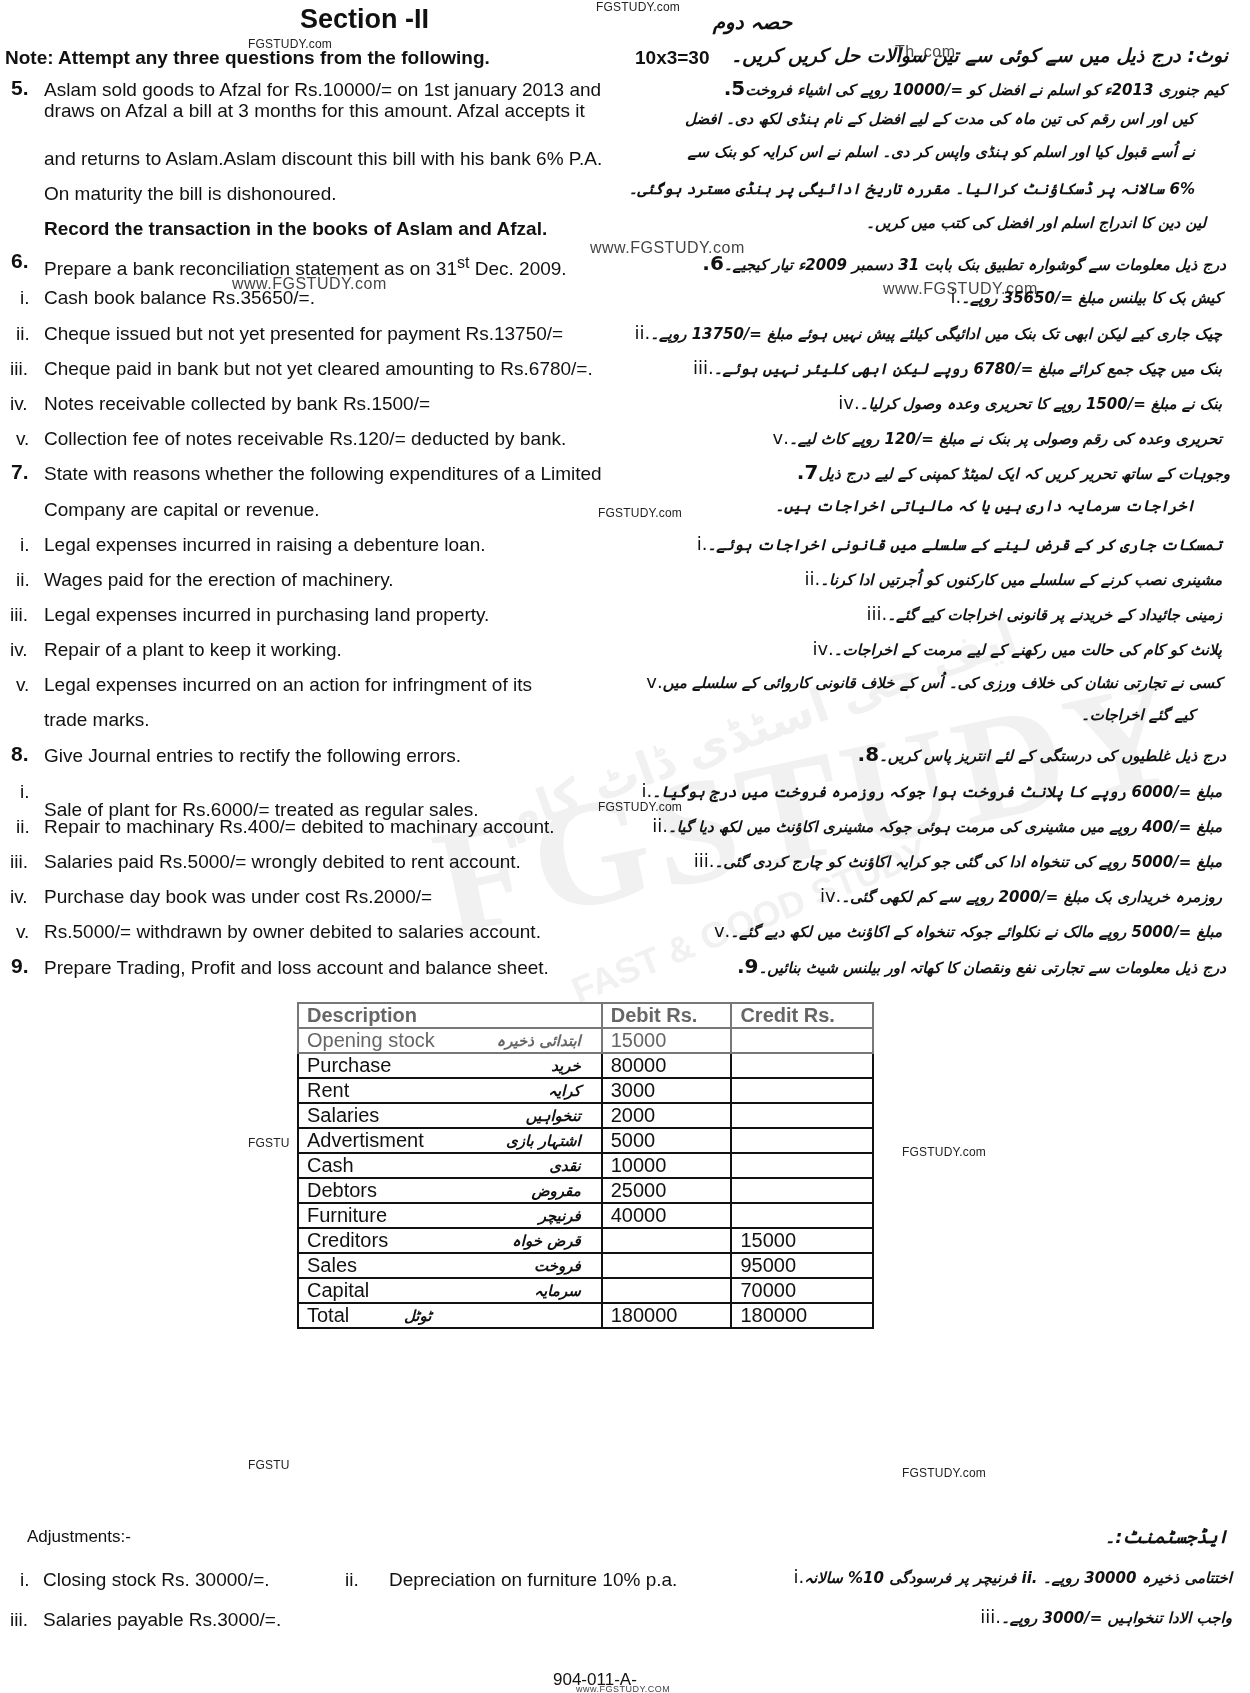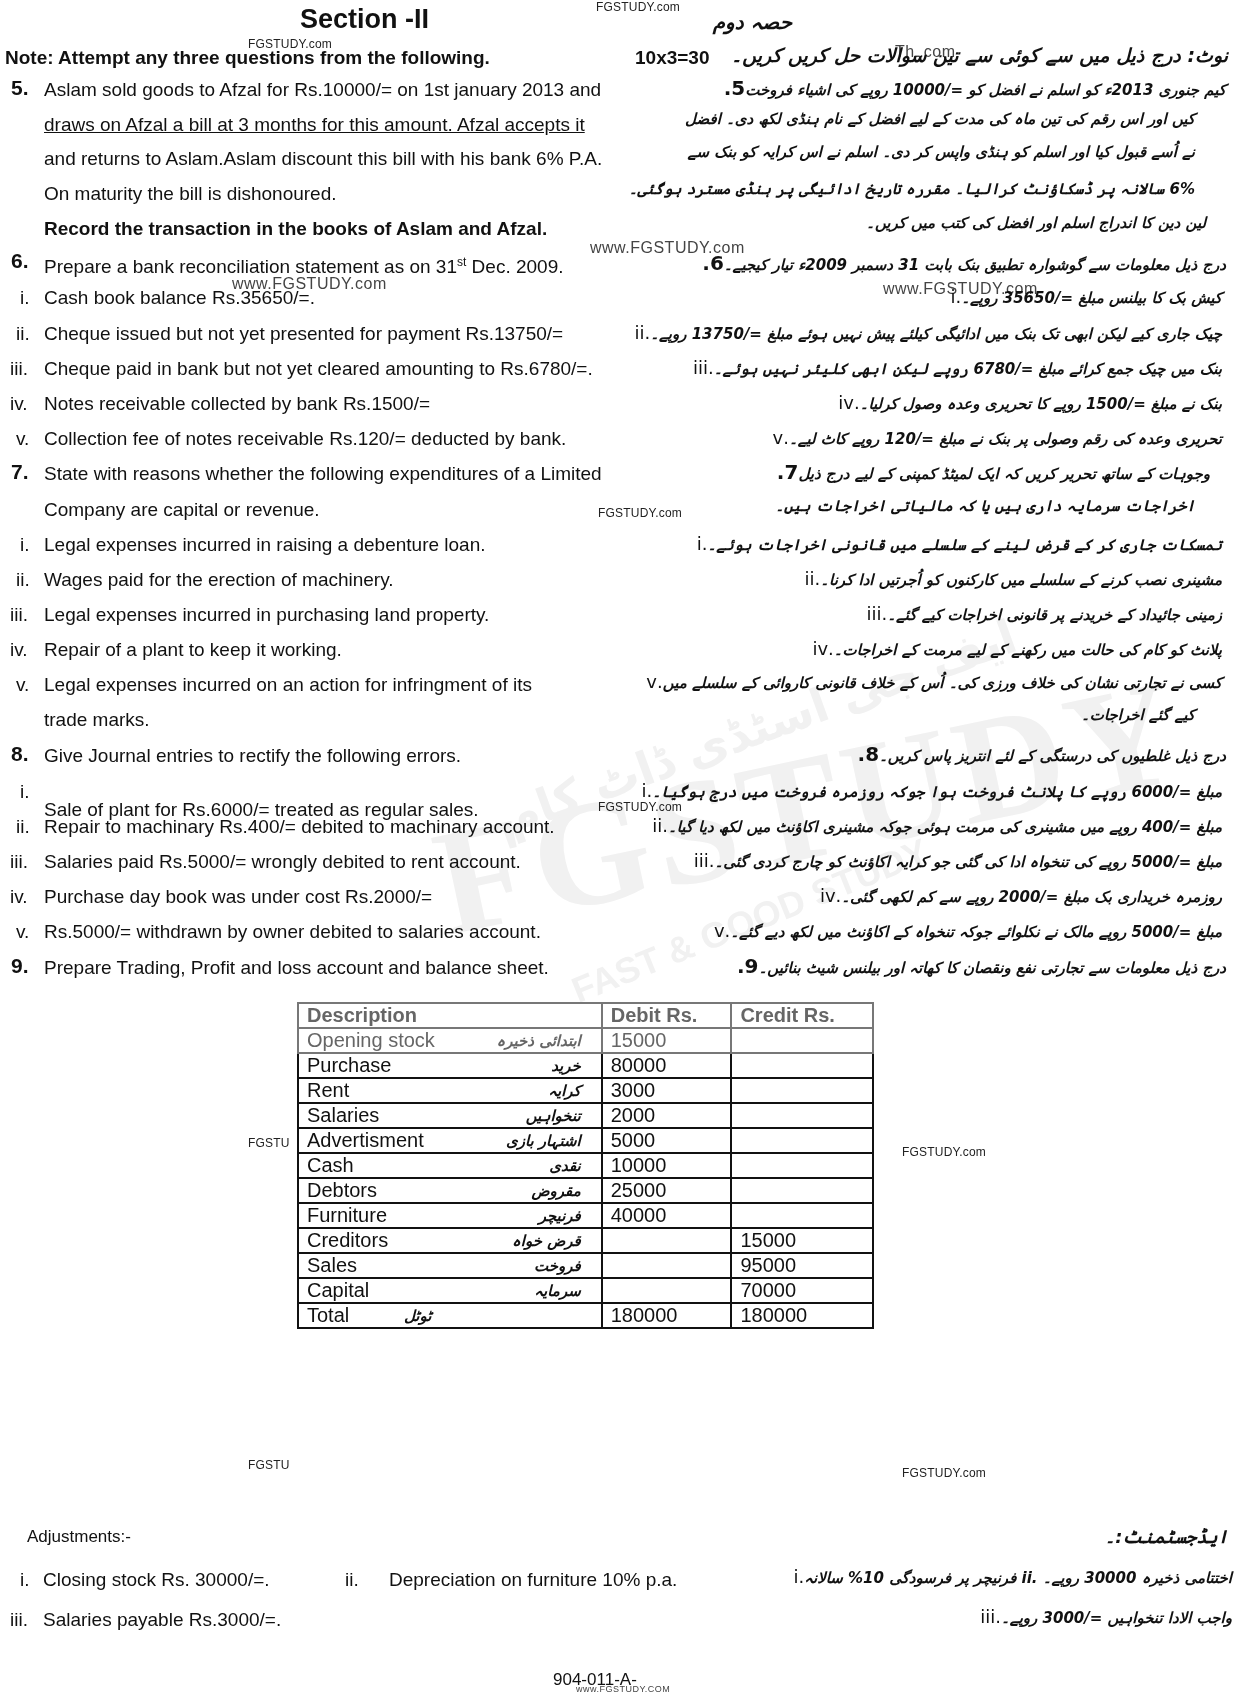--- a/index.html
+++ b/index.html
@@ -37,34 +37,34 @@
 <div class="abs wm" style="left:248px; top:37px;">FGSTUDY.com</div>
 <div class="abs ur" style="right:458px; top:10px; font-size:20px;">حصہ دوم</div>
 
 <div class="abs note" style="left:5px; top:47px;">Note:  Attempt any three questions from the following.</div>
 <div class="abs note" style="left:635px; top:47px;">10x3=30</div>
 <div class="abs wm-sm" style="left:895px; top:42px;">Thـ.com</div>
 <div class="abs ur" style="right:22px; top:44px; font-size:19px;">نوٹ: درج ذیل میں سے کوئی سے تین سوالات حل کریں کریں۔</div>
 
 <div class="abs qnum" style="left:11px; top:76px;">5.</div>
 <div class="abs en" style="left:44px; top:78px;">Aslam sold goods to Afzal for Rs.10000/= on 1st january 2013 and</div>
-<div class="abs en" style="left:44px; top:113px;text-decoration:underline;">draws on Afzal a bill at 3 months for this amount. Afzal accepts it</div>
+<div class="abs en" style="left:44px; top:99px;">draws on Afzal a bill at 3 months for this amount. Afzal accepts it</div>
 <div class="abs en" style="left:44px; top:147px;">and returns to Aslam.Aslam discount this bill with his bank 6% P.A.</div>
 <div class="abs en" style="left:44px; top:182px;">On maturity the bill is dishonoured.</div>
 <div class="abs en bold" style="left:44px; top:217px;">Record the transaction in the books of Aslam and Afzal.</div>
 
 <div class="abs ur" style="right:24px; top:76px;"><span>کیم جنوری 2013ء کو اسلم نے افضل کو =/10000 روپے کی اشیاء فروخت</span><span class="ur-qnum">5.</span></div>
 <div class="abs ur" style="right:55px; top:110px;">کیں اور اس رقم کی تین ماہ کی مدت کے لیے افضل کے نام ہنڈی لکھ دی۔ افضل</div>
 <div class="abs ur" style="right:55px; top:143px;">نے اُسے قبول کیا اور اسلم کو ہنڈی واپس کر دی۔ اسلم نے اس کرایہ کو بنک سے</div>
 <div class="abs ur" style="right:55px; top:180px;">6% سالانہ پر ڈسکاؤنٹ کرالیا۔ مقررہ تاریخ ادائیگی پر ہنڈی مسترد ہوگئی۔</div>
 <div class="abs ur" style="right:44px; top:214px;">لین دین کا اندراج اسلم اور افضل کی کتب میں کریں۔</div>
 
 <div class="abs wm-sm" style="left:590px; top:239px;">www.FGSTUDY.com</div>
 <div class="abs qnum" style="left:11px; top:249px;">6.</div>
-<div class="abs en" style="left:44px; top:251px;"><span>Prepare a bank reconciliation statement as on 31</span><sup style="font-size:12px;">st</sup><span> Dec. 2009.</span></div>
+<div class="abs en" style="left:44px; top:251px;"><span>Prepare a bank reconciliation statement as on 31</span><sup style="font-size:16px;">st</sup><span> Dec. 2009.</span></div>
 <div class="abs wm-sm" style="left:232px; top:275px;">www.FGSTUDY.com</div>
 <div class="abs ur" style="right:24px; top:251px;"><span>درج ذیل معلومات سے گوشوارہ تطبیق بنک بابت 31 دسمبر 2009ء تیار کیجیے۔</span><span class="ur-qnum">6.</span></div>
 <div class="abs wm-sm" style="left:883px; top:280px;">www.FGSTUDY.com</div>
 
 <div class="abs en" style="left:20px; top:286px;">i.</div>
 <div class="abs en" style="left:44px; top:286px;">Cash book balance Rs.35650/=.</div>
 <div class="abs ur" style="right:28px; top:286px;"><span>کیش بک کا بیلنس مبلغ =/35650 روپے۔</span><span class="ur-num">.i</span></div>
 
 <div class="abs en" style="left:16px; top:322px;">ii.</div>
 <div class="abs en" style="left:44px; top:322px;">Cheque issued but not yet presented for payment Rs.13750/=</div>
@@ -79,21 +79,21 @@
 <div class="abs ur" style="right:28px; top:392px;"><span>بنک نے مبلغ =/1500 روپے کا تحریری وعدہ وصول کرلیا۔</span><span class="ur-num">.iv</span></div>
 
 <div class="abs en" style="left:16px; top:427px;">v.</div>
 <div class="abs en" style="left:44px; top:427px;">Collection fee of notes receivable Rs.120/= deducted by bank.</div>
 <div class="abs ur" style="right:28px; top:427px;"><span>تحریری وعدہ کی رقم وصولی پر بنک نے مبلغ =/120 روپے کاٹ لیے۔</span><span class="ur-num">.v</span></div>
 
 <div class="abs qnum" style="left:11px; top:460px;">7.</div>
 <div class="abs en" style="left:44px; top:462px;">State with reasons whether the following expenditures of a Limited</div>
 <div class="abs en" style="left:44px; top:498px;">Company are capital or revenue.</div>
 <div class="abs wm" style="left:598px; top:506px;">FGSTUDY.com</div>
-<div class="abs ur" style="right:40px; top:460px;"><span>وجوہات کے ساتھ تحریر کریں کہ ایک لمیٹڈ کمپنی کے لیے درج ذیل</span><span class="ur-qnum">7.</span></div>
+<div class="abs ur" style="right:20px; top:460px;"><span>وجوہات کے ساتھ تحریر کریں کہ ایک لمیٹڈ کمپنی کے لیے درج ذیل</span><span class="ur-qnum">7.</span></div>
 <div class="abs ur" style="right:55px; top:497px;">اخراجات سرمایہ داری ہیں یا کہ مالیاتی اخراجات ہیں۔</div>
 
 <div class="abs en" style="left:20px; top:533px;">i.</div>
 <div class="abs en" style="left:44px; top:533px;">Legal expenses incurred in raising a debenture loan.</div>
 <div class="abs ur" style="right:28px; top:533px;"><span>تمسکات جاری کر کے قرض لینے کے سلسلے میں قانونی اخراجات ہوئے۔</span><span class="ur-num">.i</span></div>
 
 <div class="abs en" style="left:16px; top:568px;">ii.</div>
 <div class="abs en" style="left:44px; top:568px;">Wages paid for the erection of machinery.</div>
 <div class="abs ur" style="right:28px; top:568px;"><span>مشینری نصب کرنے کے سلسلے میں کارکنوں کو اُجرتیں ادا کرنا۔</span><span class="ur-num">.ii</span></div>
 

